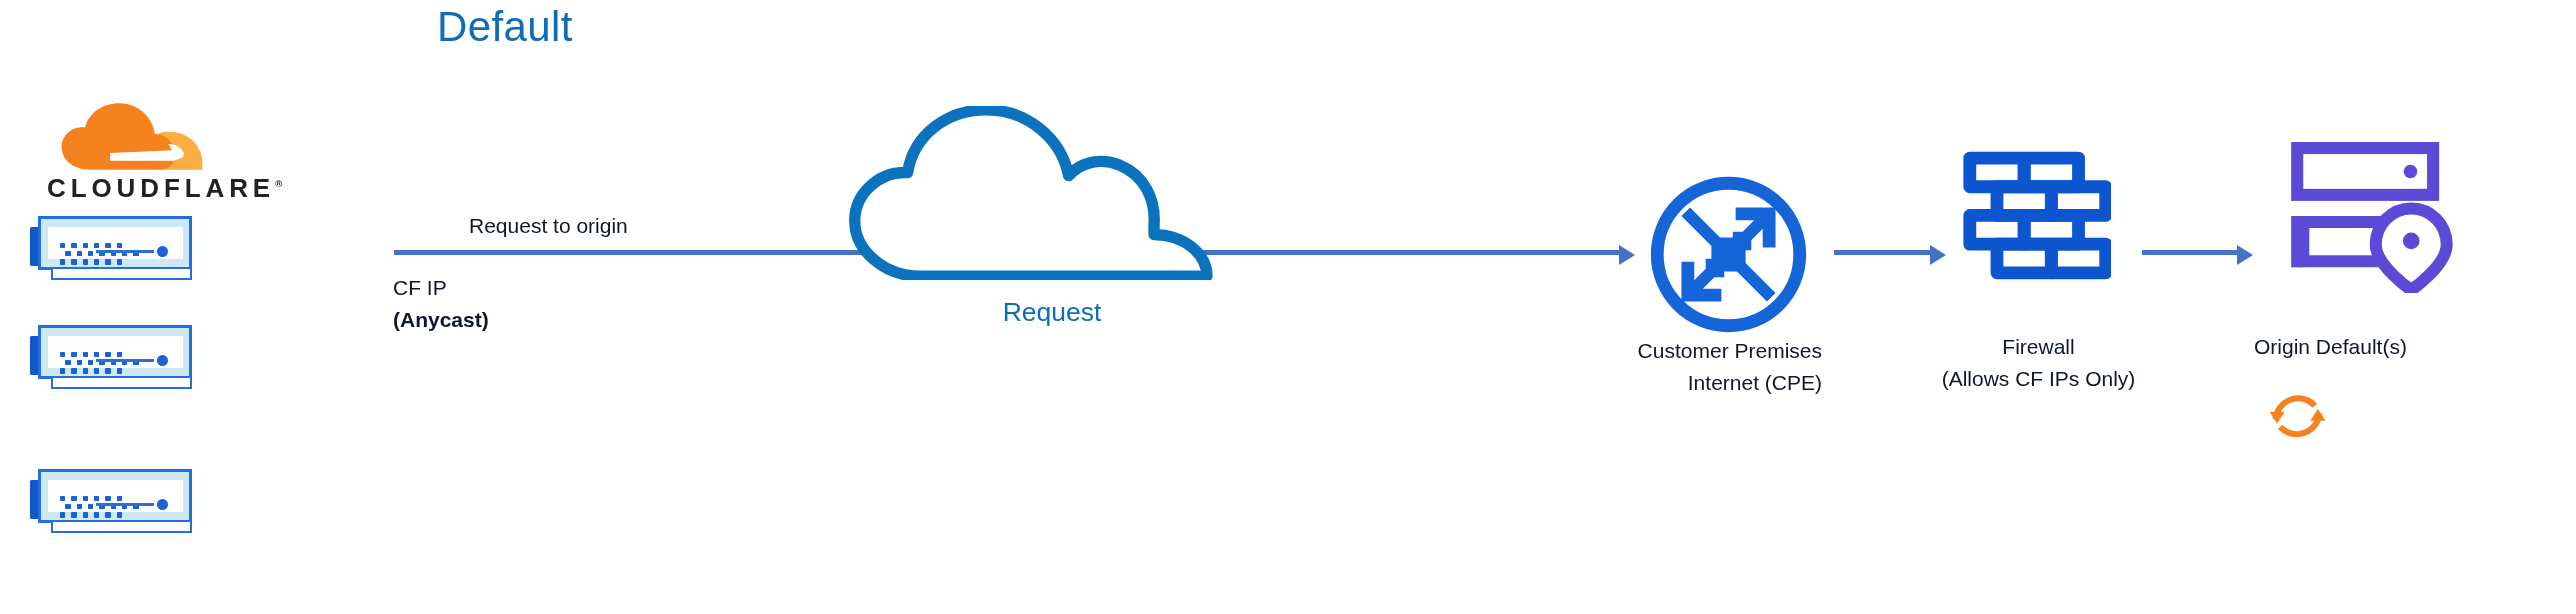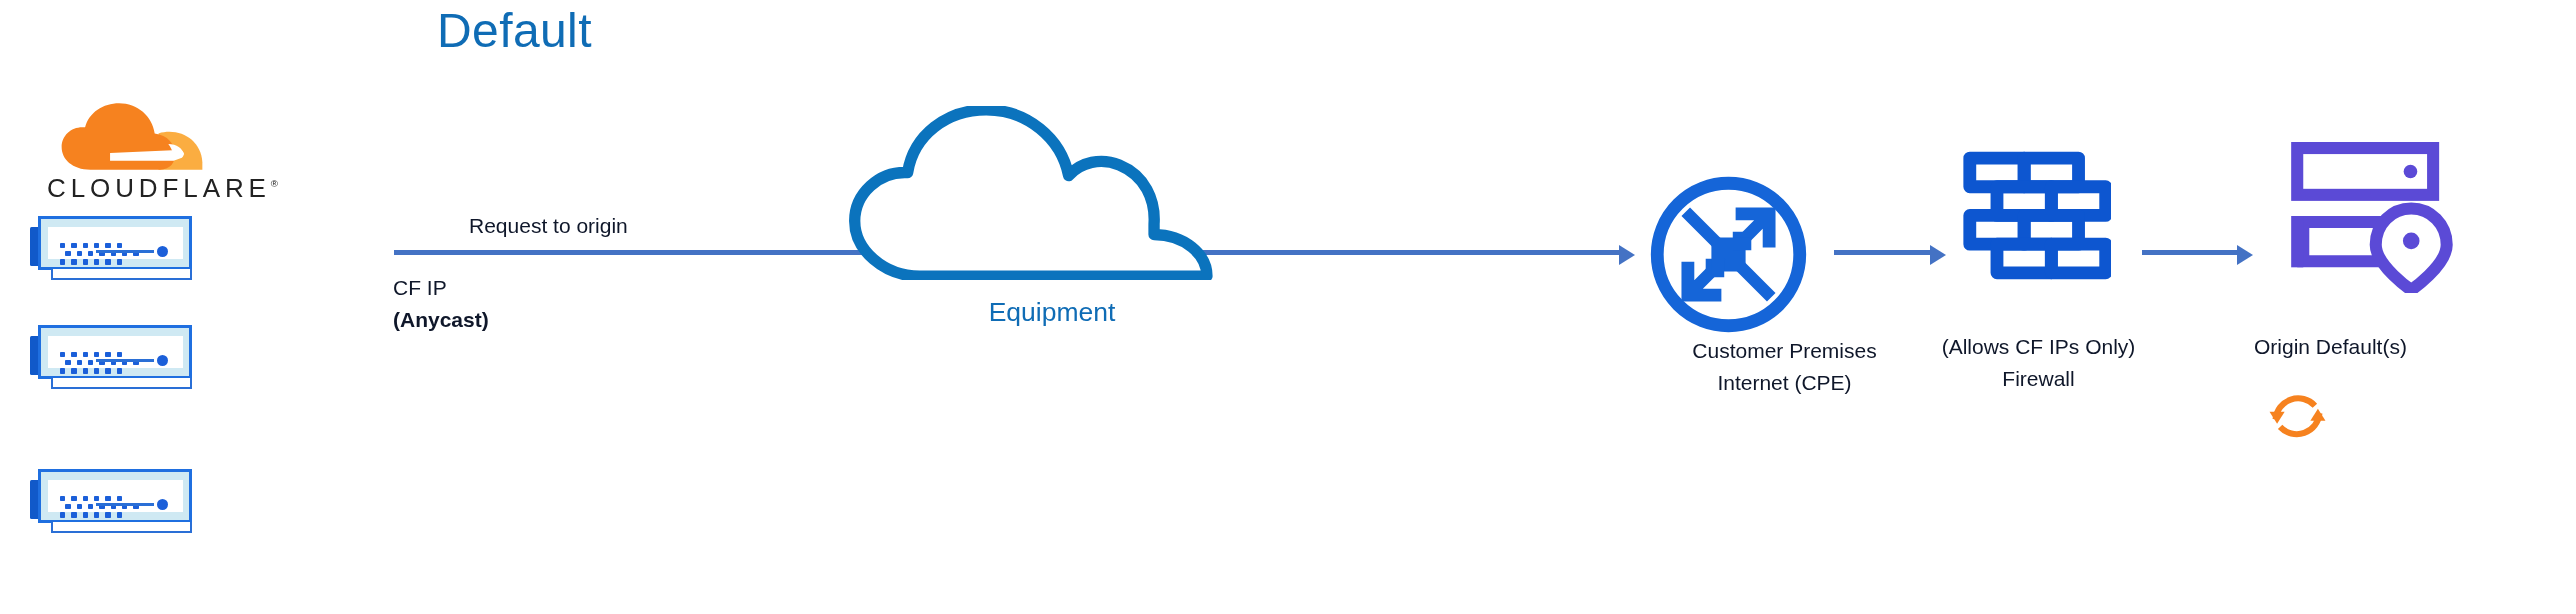--- a/index.html
+++ b/index.html
@@ -17,42 +17,42 @@
     height: 614px;
     background: #ffffff;
     overflow: hidden;
   }
   .abs { position: absolute; }
 
   
   #diagram-title {
     left: 437px;
     top: 3px;
-    font-size: 48px;
+    font-size: 42px;
     color: #0f6cb5;
     letter-spacing: 0.4px;
     white-space: nowrap;
   }
 
   
   .label {
     color: #0f172a;
     font-size: 21px;
     line-height: 32px;
     white-space: nowrap;
   }
   .label.center { text-align: center; }
 
   
   #cf-logo { left: 45px; top: 97px; width: 174px; height: 91px; }
   #cf-wordmark {
     left: 47px;
     top: 173px;
     font-size: 26px;
-    font-weight: normal;
+    font-weight: bold;
     letter-spacing: 4.9px;
     color: #222222;
     white-space: nowrap;
   }
   #cf-wordmark sup { font-size: 9.8px; letter-spacing: 0; vertical-align: super; }
 
   
   .cf-server { width: 168px; height: 64px; }
   .cf-server .tab {
     position: absolute;
@@ -125,21 +125,21 @@
   #internet-cloud-label {
     left: 829px; top: 297px;
     width: 446px;
     font-size: 26.5px;
     color: #0f6cb5;
     text-align: center;
   }
 
   
   #cpe-icon { left: 1643px; top: 169px; width: 171px; height: 171px; }
-  #cpe-label { left: 1614px; top: 335px; width: 341px; }
+  #cpe-label { left: 1481px; top: 335px; width: 341px; text-align: right; }
 
   
   #firewall-icon { left: 1963px; top: 151px; width: 148px; height: 147px; }
   #firewall-label { left: 1868px; top: 331px; width: 341px; }
 
   
   #origin-icon { left: 2291px; top: 142px; width: 174px; height: 151px; }
   #origin-label { left: 2254px; top: 331px; width: 257px; }
 
   
@@ -239,21 +239,21 @@
                C34 116 66 86 104 88
                C112 38 156 5 208 5
                C262 5 307 42 317 92
                C333 74 360 68 384 78
                C418 92 432 124 430 156
                L430 170
                C470 170 500 196 500 225
                Z" fill="#ffffff" stroke="#0b73bd" stroke-width="15" stroke-linejoin="round"></path>
     </svg>
   </div>
-  <div class="abs" id="internet-cloud-label">Equipment</div>
+  <div class="abs" id="internet-cloud-label">Request</div>
 
   <div class="abs" id="cpe-icon">
     <svg width="171" height="171" viewBox="0 0 120 120" xmlns="http://www.w3.org/2000/svg">
       <circle cx="60" cy="60" r="50" fill="none" stroke="#1565d8" stroke-width="9"></circle>
 
       <g fill="#1565d8">
         <path d="M33 27 L63 57 L63 44 L72 44 L72 72 L44 72 L44 63 L57 63 L27 33 Z"></path>
 
         <path d="M93 27 L65 27 L65 36 L78 36 L48 66 L54 72 L84 42 L84 55 L93 55 Z"></path>
 
@@ -283,22 +283,22 @@
 
         <rect x="9" y="85" width="72" height="38"></rect>
         <rect x="81" y="85" width="72" height="38"></rect>
 
         <rect x="45" y="123" width="72" height="38"></rect>
         <rect x="117" y="123" width="72" height="38"></rect>
       </g>
     </svg>
   </div>
   <div class="abs label center" id="firewall-label">
+    <div>Firewall</div>
     <div>(Allows CF IPs Only)</div>
-    <div>Firewall</div>
   </div>
 
   <div class="abs conn-line" style="left:2142px; top:250px; width:95px;"></div>
   <div class="abs arrow-head" style="left:2237px; top:245px;"></div>
 
   <div class="abs" id="origin-icon">
     <svg width="174" height="151" viewBox="0 0 230 200" xmlns="http://www.w3.org/2000/svg">
 
       <rect x="8" y="8" width="180" height="62" fill="none" stroke="#5b4ad6" stroke-width="16"></rect>
       <circle cx="158" cy="39" r="9" fill="#5b4ad6"></circle>

